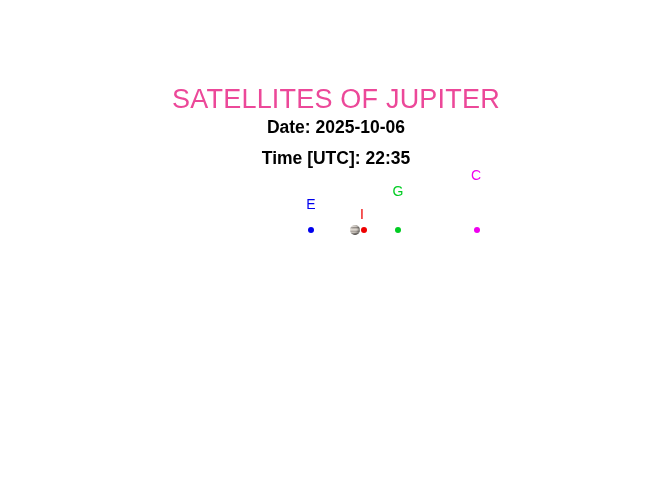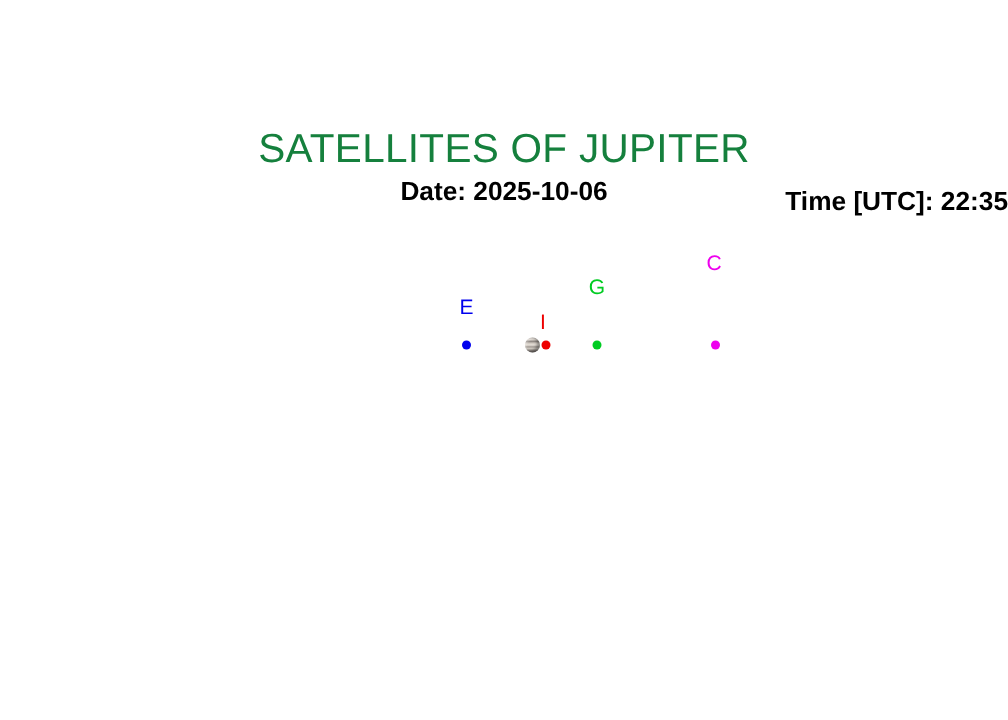--- a/index.html
+++ b/index.html
@@ -26,35 +26,35 @@
     color: #000000;
   }
   .title {
     position: absolute;
     left: 0;
     top: 84px;
     width: 672px;
     font-size: 27px;
     line-height: 30px;
     letter-spacing: 0.2px;
-    color: #15803d;
+    color: #ec4899;
     white-space: nowrap;
   }
   .subtitle {
     position: absolute;
     left: 0;
     width: 672px;
     font-size: 17.5px;
     line-height: 20px;
     color: #000000;
     white-space: nowrap;
     font-weight: bold;
   }
   .subtitle.line1 { top: 117px; }
-  .subtitle.line2 { top: 124px; text-align: right; }
+  .subtitle.line2 { top: 148px; }
 
   
   .skyfield {
     position: absolute;
     left: 0;
     top: 0;
     width: 672px;
     height: 480px;
   }
 

